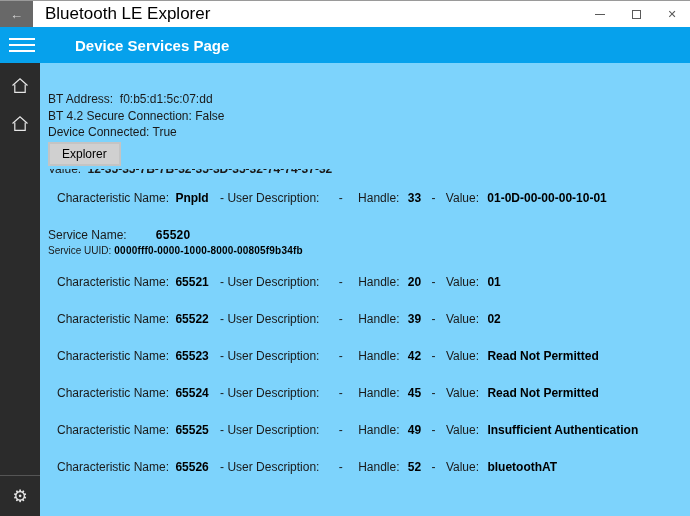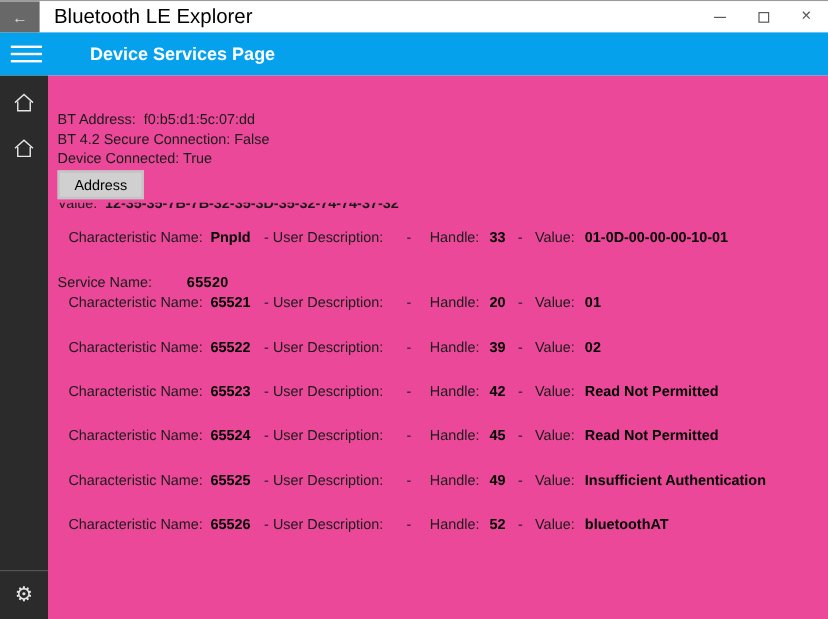--- a/index.html
+++ b/index.html
@@ -28,21 +28,21 @@
   
   .main{ display:flex; height:453px; }
   .sidebar{ width:40px; background:#2b2b2b; display:flex; flex-direction:column; flex-shrink:0; }
   .nav-btn{ width:40px; height:38px; display:flex; align-items:center; justify-content:center; }
   .nav-btn:first-child{ margin-top:3px; }
   .sidebar-spacer{ flex:1; }
   .sidebar-divider{ height:1px; background:#555555; width:40px; }
   .settings-btn{ width:40px; height:40px; display:flex; align-items:center; justify-content:center;
                  color:#e6e6e6; font-size:17px; }
 
-  .content{ flex:1; background:#ec4899; padding:28px 0 0 8px; font-size:12px; color:#1a1a1a;
+  .content{ flex:1; background:#7dd3fc; padding:28px 0 0 8px; font-size:12px; color:#1a1a1a;
             overflow:hidden; }
   .info-line{ line-height:16.5px; white-space:pre; }
   .refresh-btn{ margin-top:1px; background:#d0d0d0; border:2px solid #c4c4c4; font-family:inherit;
                 font-size:12px; color:#000; padding:3px 12px; min-width:60px; }
 
   .clipped-wrap{ height:10px; overflow:hidden; position:relative; margin-top:3px; }
   .clipped-inner{ position:absolute; top:-8px; left:0; white-space:nowrap; line-height:16px; }
 
   .char-row{ margin:0 0 21px 9px; line-height:16px; white-space:nowrap; }
   .char-row b{ color:#000; }
@@ -109,21 +109,21 @@
       <div class="settings-btn">
         <span>⚙</span>
       </div>
     </div>
 
     <div class="content">
       <div class="info-line">BT Address:  f0:b5:d1:5c:07:dd</div>
       <div class="info-line">BT 4.2 Secure Connection: False</div>
       <div class="info-line">Device Connected: True</div>
 
-      <button class="refresh-btn">Address</button>
+      <button class="refresh-btn">Explorer</button>
 
       <div class="clipped-wrap">
         <div class="clipped-inner">
           <span>Value:</span>
           <b class="g3">12-35-35-7B-7B-32-35-3D-35-32-74-74-37-32</b>
         </div>
       </div>
 
       
       <div class="pnp-list">
@@ -137,20 +137,23 @@
             <b class="g5">33</b>
             <span class="g7">-</span>
             <span class="g7">Value:</span>
             <b class="g5">01-0D-00-00-00-10-01</b>
           </div>
         </div>
 
       <div class="service-name">
         <span>Service Name:</span><b>65520</b>
       </div>
+      <div class="service-uuid">
+        <span>Service UUID:</span><b>0000fff0-0000-1000-8000-00805f9b34fb</b>
+      </div>
 
       
       <div>
 
           <div class="char-row">
             <span>Characteristic Name:</span>
             <b class="g3">65521</b>
             <span class="g8">- User Description:</span>
             <span class="g16">-</span>
             <span class="g12">Handle:</span>

